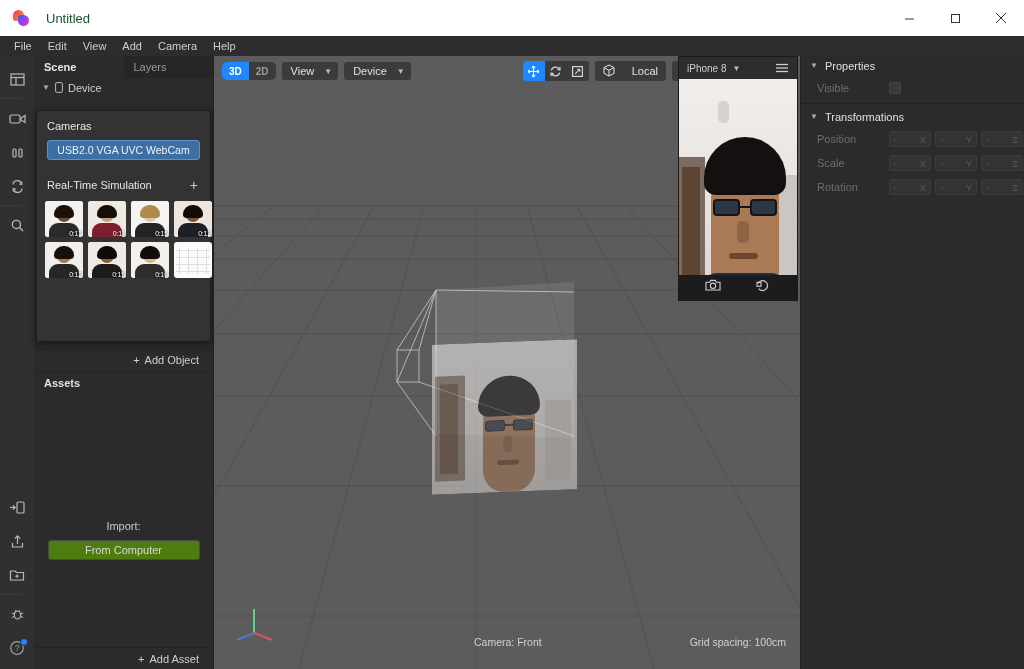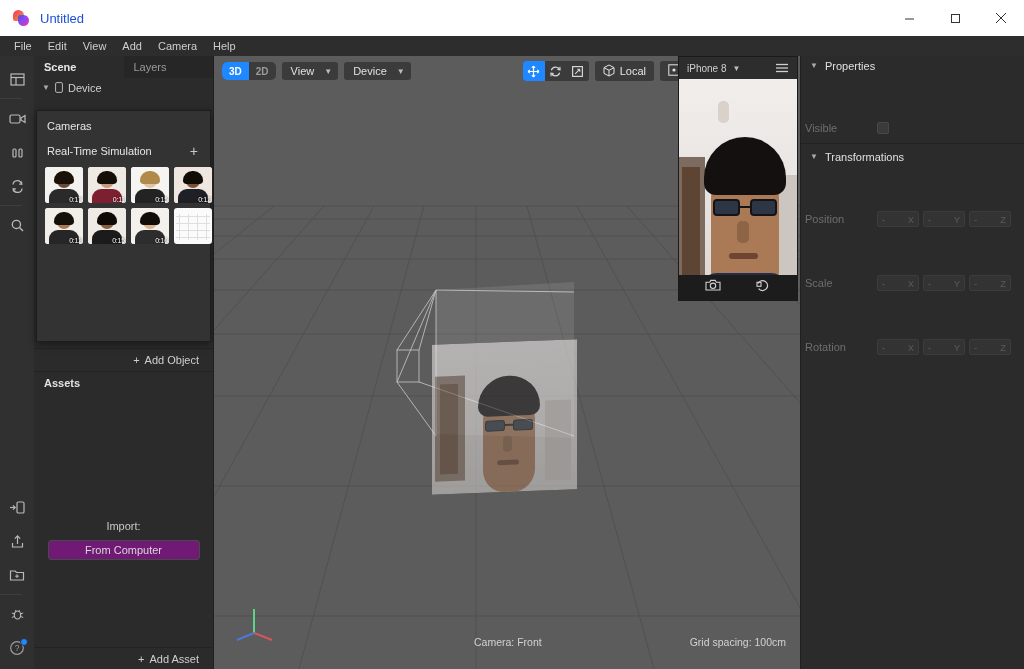--- a/index.html
+++ b/index.html
@@ -21,21 +21,21 @@
     position: absolute; left: 1px; top: 1px; width: 11px; height: 11px;
     border-radius: 50% 50% 50% 20%;
     background: linear-gradient(135deg,#f02e65 0%, #f9a227 100%);
   }
   .tb-logo .b2 {
     position: absolute; left: 6px; top: 6px; width: 11px; height: 11px;
     border-radius: 20% 50% 50% 50%;
     background: linear-gradient(135deg,#3b5af0 0%, #9b2ff0 60%, #f02e65 100%);
     opacity: .92;
   }
-  .tb-title { margin-left: 10px; font-size: 13px; color: #1d4ed8; }
+  .tb-title { margin-left: 16px; font-size: 13px; color: #14532d; }
   .tb-spacer { flex: 1; }
   .winbtn {
     width: 46px; height: 36px; display: flex; align-items: center; justify-content: center;
     color: #222;
   }
   .winbtn svg { display: block; }
 
   
   .menubar {
     position: absolute; left: 0; top: 36px; width: 1024px; height: 20px;
@@ -139,21 +139,21 @@
     height: 22px; display: flex; align-items: center; padding-left: 10px;
     font-size: 11px; font-weight: bold; color: #e2e2e2; background: #2b2b2b;
   }
   .assets-body { flex: 1; position: relative; background: #2b2b2b; }
   .import-block {
     position: absolute; left: 0; right: 0; top: 126px; text-align: center;
   }
   .import-label { font-size: 11px; color: #c9c9c9; margin-bottom: 8px; }
   .import-btn {
     width: 152px; height: 20px; margin: 0 auto 13px auto;
-    border: 1px solid #4a4a4a; border-radius: 3px; background: #701a75;
+    border: 1px solid #4a4a4a; border-radius: 3px; background: #4d7c0f;
     font-size: 11px; color: #d8d8d8; display: flex; align-items: center; justify-content: center;
   }
   .addasset {
     height: 22px; display: flex; align-items: center; justify-content: flex-end;
     padding-right: 14px; font-size: 11px; color: #cfcfcf; gap: 5px;
     border-top: 1px solid #232323; background: #2b2b2b;
   }
 
   
   .viewport {
@@ -183,21 +183,21 @@
   .chev { font-size: 8px; color: #bdbdbd; }
   .tb-gap { flex: 0 0 100px; }
   .icongroup { display: flex; height: 20px; border-radius: 3px; overflow: hidden; background: #3b3b3b; }
   .ibtn {
     width: 22px; height: 20px; display: flex; align-items: center; justify-content: center;
     color: #d5d5d5;
   }
   .ibtn.on { background: #1f87ff; color: #fff; }
   .pillbtn {
     height: 20px; border-radius: 3px; background: #3b3b3b; display: flex;
-    align-items: center; gap: 5px; padding: 0 8px; font-size: 11px; color: #e4e4e4;
+    align-items: center; gap: 17px; padding: 0 8px; font-size: 11px; color: #e4e4e4;
   }
 
   .status {
     position: absolute; left: 0; bottom: 16px; width: 586px; height: 22px;
     display: flex; align-items: center; font-size: 10.5px; color: #d2d2d2;
   }
   .status .left { position: absolute; left: 260px; }
   .status .right { position: absolute; right: 14px; }
 
   .gizmo { position: absolute; left: 18px; bottom: 22px; width: 50px; height: 50px; }
@@ -222,21 +222,21 @@
   .rightpanel {
     position: absolute; left: 800px; top: 56px; width: 224px; height: 613px;
     background: #2b2b2b; border-left: 1px solid #202020;
   }
   .sect-head {
     height: 20px; display: flex; align-items: center; gap: 7px;
     padding-left: 9px; font-size: 11px; color: #e0e0e0;
   }
   .sect-head .caret { font-size: 8px; }
   .divider { height: 1px; background: #222222; margin: 3px 0; }
-  .prow { height: 24px; display: flex; align-items: center; padding-left: 4px; margin-top: 40px; }
+  .prow { height: 24px; display: flex; align-items: center; padding-left: 16px; }
   .plabel { width: 72px; font-size: 11px; color: #6e6e6e; }
   .chkbox { width: 12px; height: 12px; background: #3a3a3a; border: 1px solid #484848; border-radius: 2px; }
   .fields { display: flex; gap: 4px; }
   .nfield {
     width: 42px; height: 16px; background: #333333; border: 1px solid #3c3c3c;
     border-radius: 2px; display: flex; align-items: center; justify-content: space-between;
     padding: 0 4px; font-size: 9.5px; color: #5f5f5f;
   }
   .nfield .ax { color: #5a5a5a; }
 </style>
@@ -375,20 +375,21 @@
         <span>
           <svg width="8" height="11" viewBox="0 0 8 11">
               <rect x="0.6" y="0.6" width="6.8" height="9.8" rx="1.2" fill="none" stroke="#b9b9b9" stroke-width="1"></rect>
             </svg>
         </span>
         <span>Device</span>
       </div>
 
       <div class="device-pop">
         <div class="pop-head">Cameras</div>
+        <div class="cam-pill">USB2.0 VGA UVC WebCam</div>
         <div class="pop-head row">
           <span>Real-Time Simulation</span>
           <span class="plus-btn">+</span>
         </div>
         <div class="thumbgrid" id="thumbgrid">
             <div class="thumb">
               <span class="face-bg" style="background:#f4f2ef"></span>
               <span class="body" style="background:#2a2a2a"></span>
               <span class="head" style="background:#6b4a35"></span>
               <span class="hair" style="background:#1a1208"></span>

